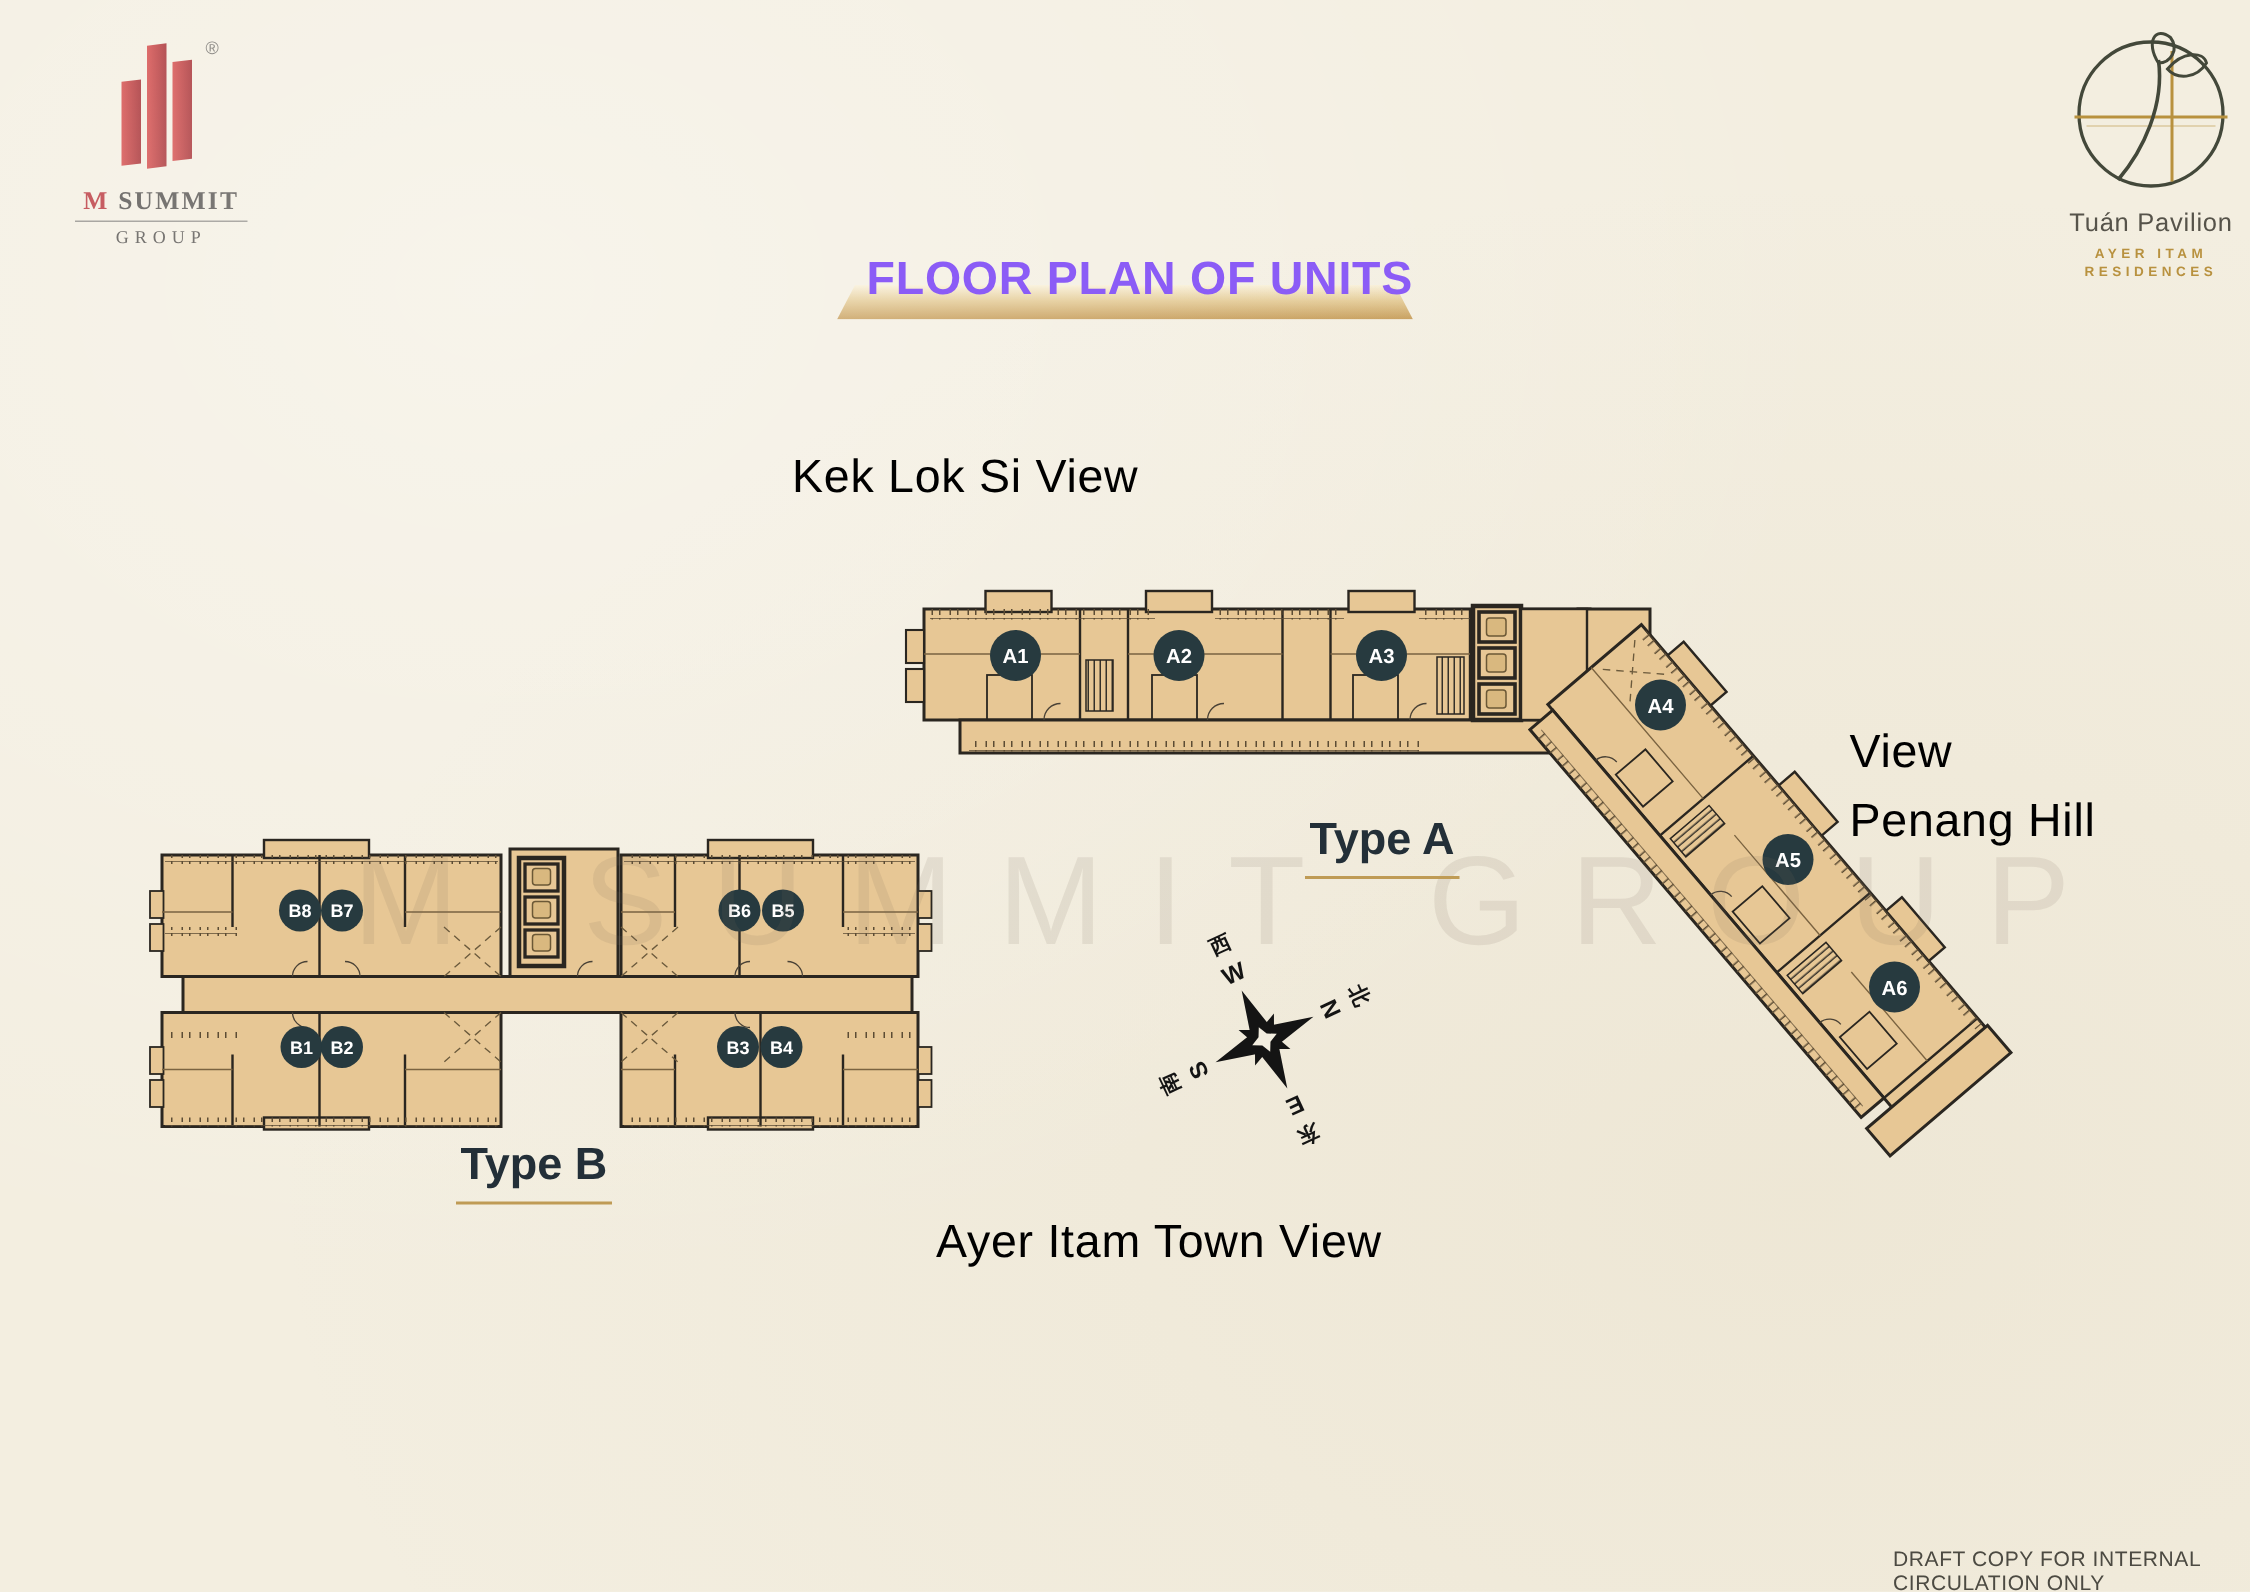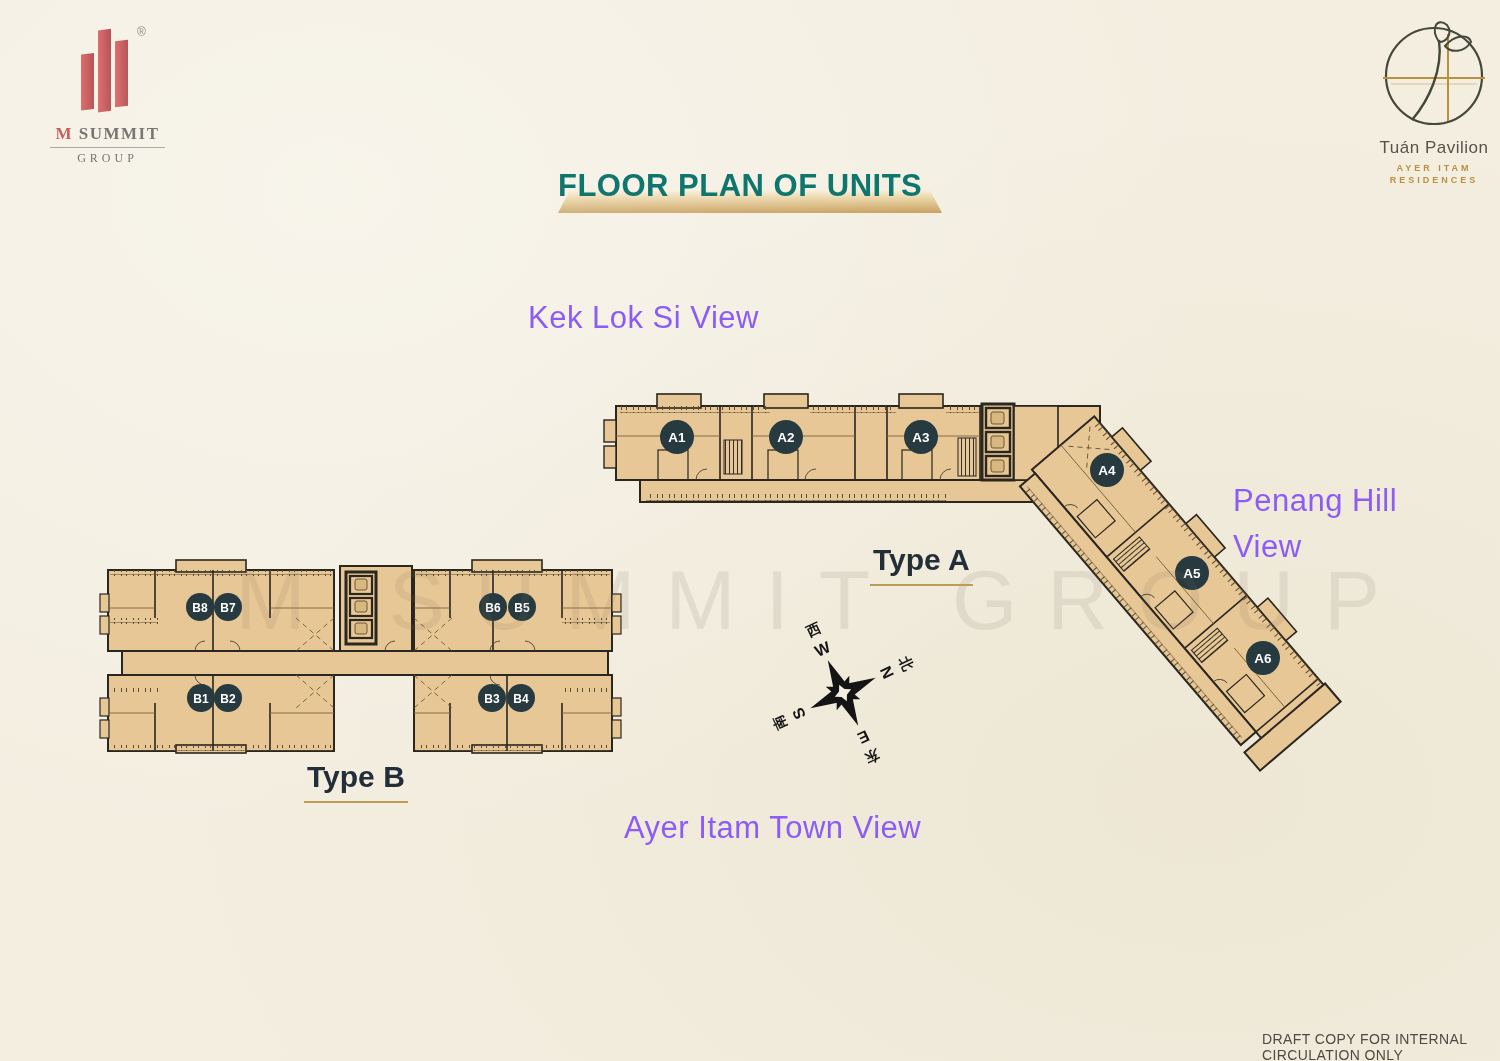--- a/index.html
+++ b/index.html
@@ -35,35 +35,35 @@
   .pavilion .sub2 { margin-top:2px; font-size:9px; font-weight:bold; letter-spacing:3px; color:#b8913e; }
 
   
   .title-wrap { position:absolute; left:558px; top:163px; width:384px; height:50px; }
   .title-band {
     position:absolute; left:0; right:0; bottom:0; height:23px;
     background:linear-gradient(180deg,#f8efd6 0%,#e2c78e 45%,#c1944b 100%);
     clip-path:polygon(12px 0, calc(100% - 12px) 0, 100% 100%, 0 100%);
   }
   .title-text {
-    position:relative; z-index:1; width:100%; text-align:left;
-    font-size:31px; font-weight:700; letter-spacing:0.5px; color:#0f766e; line-height:46px;
+    position:relative; z-index:1; width:100%; text-align:right;
+    font-size:31px; font-weight:700; letter-spacing:0.5px; color:#8b5cf6; line-height:46px;
   }
 
   
   .watermark {
     position:absolute; left:110px; top:552px; width:1300px;
     text-align:right; white-space:nowrap;
     font-size:84px; font-weight:500; letter-spacing:30px;
     color:rgba(122,112,92,0.13);
     z-index:3; pointer-events:none;
   }
 
   
-  .view-label { position:absolute; color:#8b5cf6; font-size:31px; font-weight:500; letter-spacing:0.5px; z-index:4; }
+  .view-label { position:absolute; color:#000000; font-size:31px; font-weight:500; letter-spacing:0.5px; z-index:4; }
   .lbl-keklok  { left:528px; top:300px; }
   .lbl-penang  { left:1233px; top:478px; line-height:46px; }
   .lbl-ayer    { left:624px; top:810px; }
 
   .type-label { position:absolute; z-index:4; font-size:30px; font-weight:600; color:#232f38; }
   .type-label span { display:inline-block; padding:0 3px 7px; border-bottom:2.5px solid #bf9b55;margin-top:17px; }
   .lbl-type-a { left:870px; top:526px; }
   .lbl-type-b { left:304px; top:743px; }
 
   
@@ -126,22 +126,22 @@
 
 <div class="title-wrap">
   <div class="title-band"></div>
   <div class="title-text">FLOOR PLAN OF UNITS</div>
 </div>
 
 <div class="watermark">M SUMMIT GROUP</div>
 
 <div class="view-label lbl-keklok">Kek Lok Si View</div>
 <div class="view-label lbl-penang">
+  <div>View</div>
   <div>Penang Hill</div>
-  <div>View</div>
 </div>
 <div class="view-label lbl-ayer">Ayer Itam Town View</div>
 
 <div class="type-label lbl-type-a"><span>Type A</span></div>
 <div class="type-label lbl-type-b"><span>Type B</span></div>
 
 <svg class="plan plan-a" width="750" height="378" viewBox="0 0 750 378">
   <g stroke="#2a2620">
 
     <rect x="16" y="18" width="444" height="74" fill="#e7c795" stroke-width="2"></rect>

